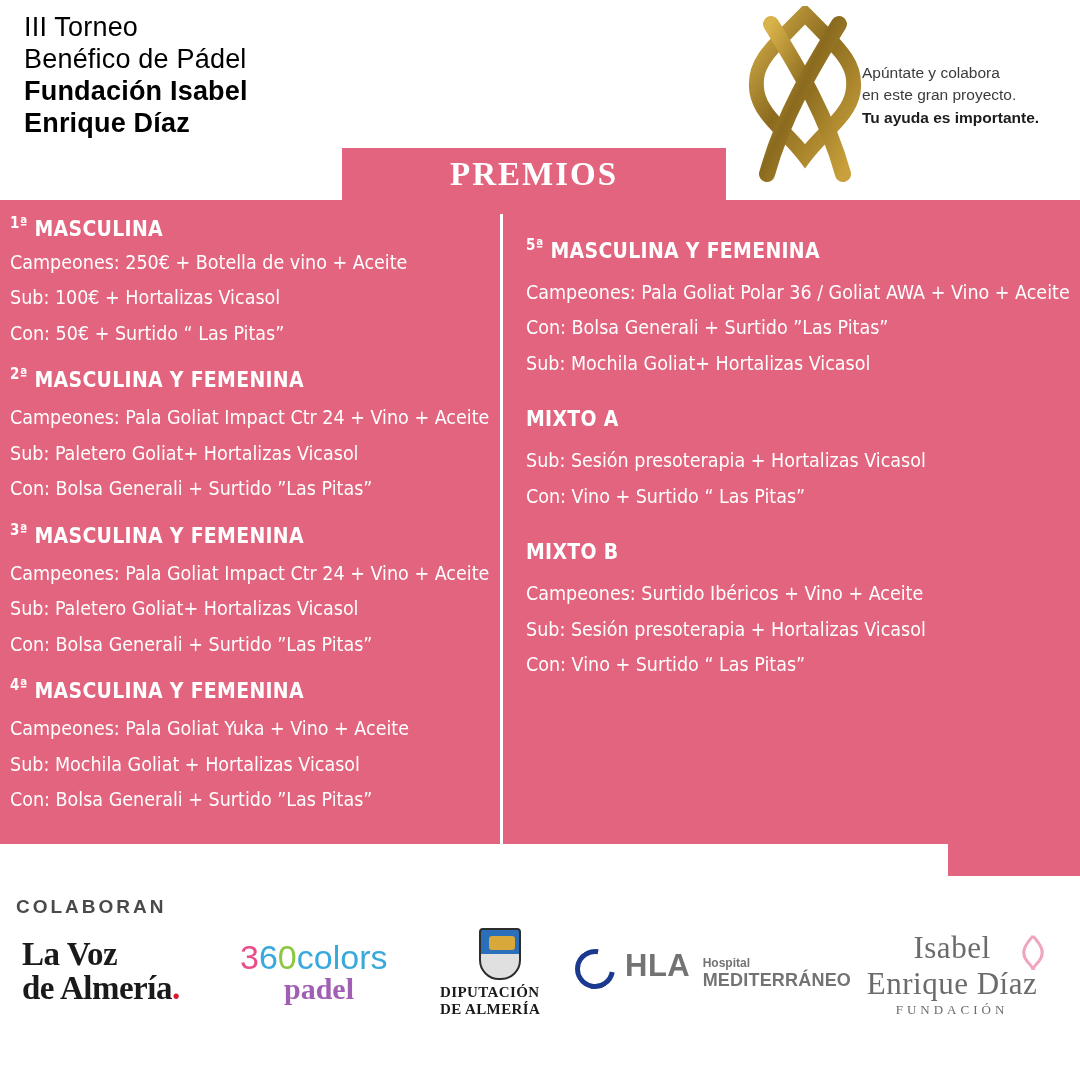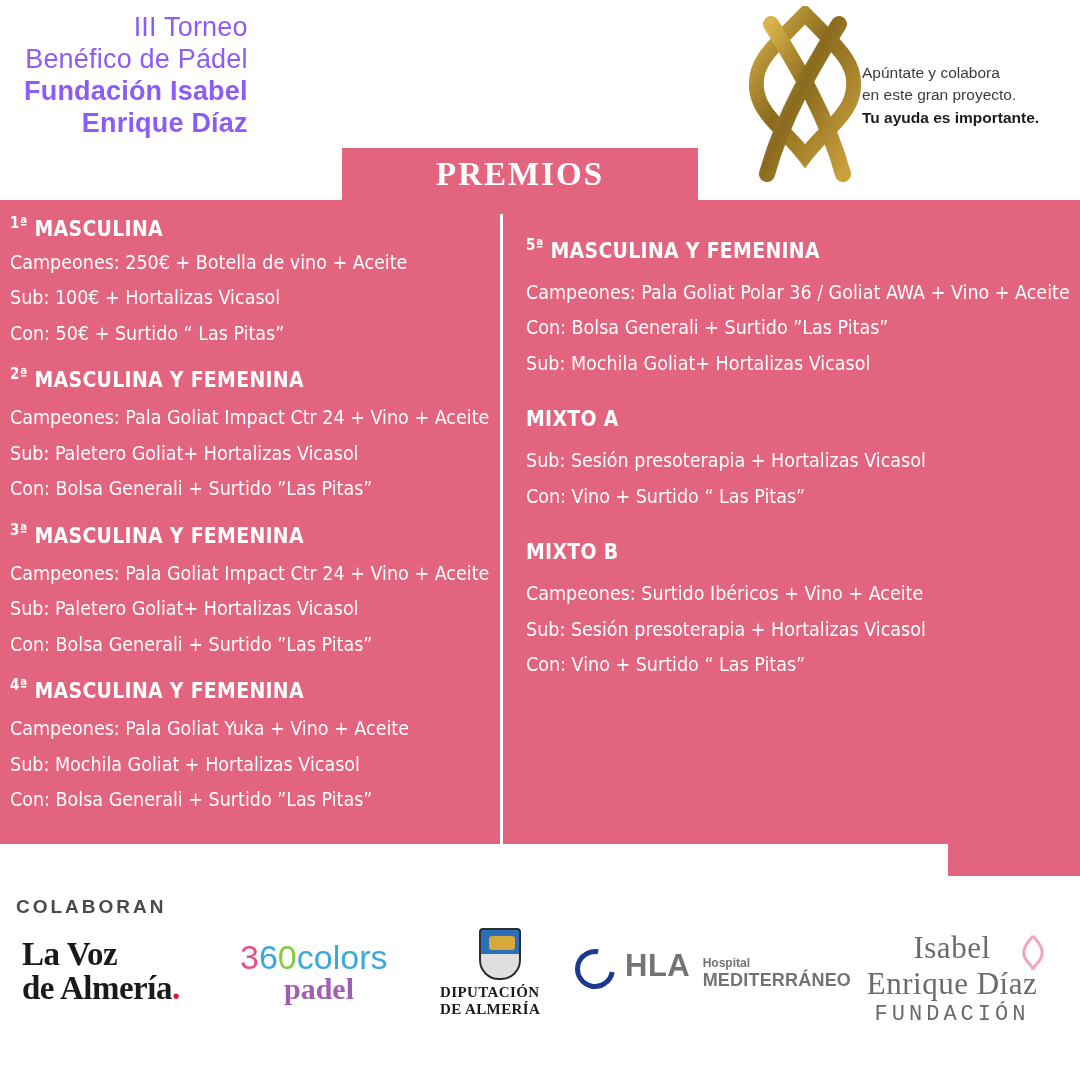--- a/index.html
+++ b/index.html
@@ -21,22 +21,21 @@
     position: absolute;
     left: 24px;
     top: 12px;
     color: #e2647e;
     line-height: 1.18;
   }
   .title-line {
     font-size: 27px;
     font-weight: 400;
     letter-spacing: 0.2px;
-    color: #8b5cf6;
-    text-align: right;
+    color: #000000;
   }
   .title-line.bold {
     font-weight: 700;
   }
 
   .ribbon-wrap {
     position: absolute;
     left: 735px;
     top: 6px;
     width: 140px;
@@ -50,21 +49,21 @@
     line-height: 1.45;
     color: #3c3c3c;
     font-size: 15.5px;
   }
   .cta-block .strong { font-weight: 700; color: #1c1c1c; }
 
   .premios-banner {
     position: absolute;
     left: 342px;
     top: 148px;
-    width: 356px;
+    width: 384px;
     height: 52px;
     background: #e2647e;
     color: #ffffff;
     display: flex;
     align-items: center;
     justify-content: center;
     font-family: "Liberation Serif", serif;
     font-weight: 700;
     font-size: 33px;
     letter-spacing: 2px;
@@ -184,21 +183,21 @@
   .hla-text { font-family: "Liberation Sans", sans-serif; color: #737373; }
   .hla-text .big { font-size: 31px; font-weight: 700; letter-spacing: 0.5px; }
   .hla-sub { display: inline-block; vertical-align: middle; margin-left: 8px; line-height: 1.05; }
   .hla-sub .s1 { font-size: 12px; font-weight: 700; }
   .hla-sub .s2 { font-size: 18px; font-weight: 700; letter-spacing: 0.2px; text-align: right; }
 
   
   .logo-fund { left: 832px; top: -4px; text-align: center; width: 240px; color: #6b6b6b; font-family: "Liberation Serif", serif; }
   .logo-fund .f1 { font-size: 31px; letter-spacing: 0.5px; text-align: center; }
   .logo-fund .f2 { font-size: 31px; letter-spacing: 0.5px; }
-  .logo-fund .f3 { font-size: 22px; letter-spacing: 4px; font-family: Liberation Mono, monospace; }
+  .logo-fund .f3 { font-size: 13px; letter-spacing: 4px; font-family: Liberation Serif, serif; }
   .fund-ribbon { position: absolute; right: 22px; top: 2px; }
 </style>
 </head>
 <body>
 
 <div class="header">
 
   <div class="title-block">
     <div class="title-line">III Torneo</div>
     <div class="title-line">Benéfico de Pádel</div>

